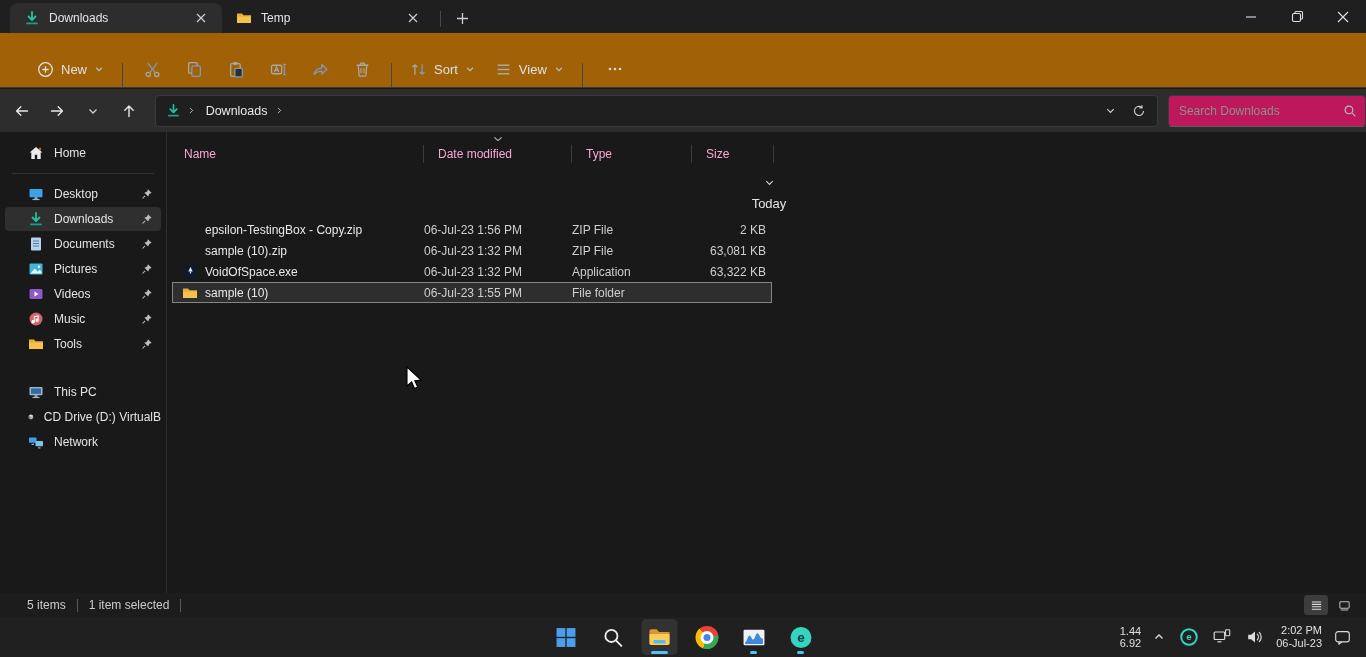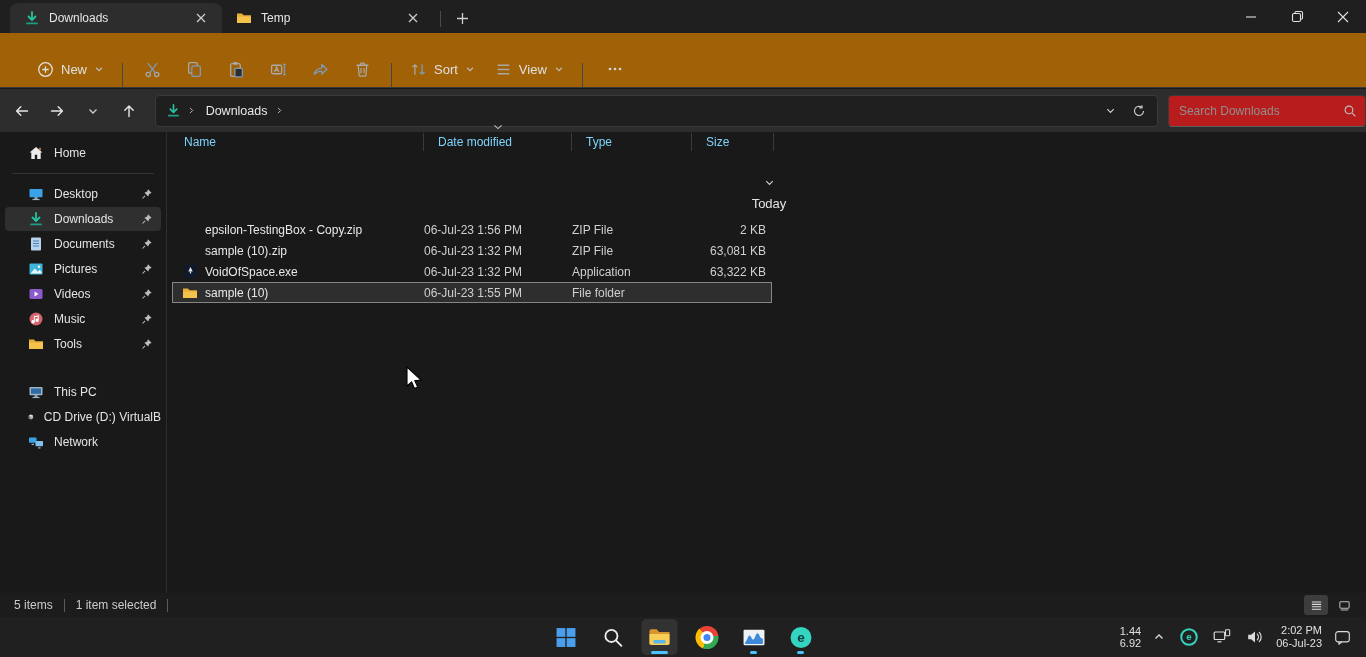--- a/index.html
+++ b/index.html
@@ -28,55 +28,55 @@
   .more-btn { width:40px; height:36px; display:flex; align-items:center; justify-content:center; border-radius:4px; margin-left:4px; }
 
   
   .addressrow { position:absolute; top:89px; left:0; right:0; height:43px; background:#2d2d2d; display:flex; align-items:center; }
   .nav-btn { width:32px; height:32px; display:flex; align-items:center; justify-content:center; border-radius:4px; margin-left:4px; }
   .nav-btn:first-child { margin-left:6px; }
   .addr-box { margin-left:10px; width:1014px; height:32px; background:#1f1f1f; border:1px solid #3a3a3a; border-radius:4px; display:flex; align-items:center; padding:0 4px 0 10px; }
   .crumb { display:flex; align-items:center; gap:8px; font-size:12.5px; color:#e8e8e8; padding:3px 4px; }
   .addr-right { margin-left:auto; display:flex; align-items:center; }
   .addr-mini-btn { width:28px; height:26px; display:flex; align-items:center; justify-content:center; border-radius:4px; }
-  .search-box { margin-left:10px; width:200px; height:32px; background:#b91c1c; border:1px solid #3a3a3a; border-bottom-color:#5c5c5c; border-radius:4px; display:flex; align-items:center; padding:0 8px 0 10px; }
+  .search-box { margin-left:10px; width:200px; height:32px; background:#be185d; border:1px solid #3a3a3a; border-bottom-color:#5c5c5c; border-radius:4px; display:flex; align-items:center; padding:0 8px 0 10px; }
   .search-box input { flex:1; background:transparent; border:none; outline:none; color:#dcdcdc; font-size:12px; font-family:"Liberation Sans",sans-serif; }
   .search-box input::placeholder { color:#8f8f8f; }
 
   
   .main { position:absolute; top:132px; left:0; right:0; bottom:64px; background:#191919; }
   .sidebar { position:absolute; left:0; top:0; bottom:0; width:167px; border-right:1px solid #2d2d2d; padding-top:8px; overflow:hidden; }
   .side-item { height:24px; margin:1px 5px; border-radius:4px; display:flex; align-items:center; gap:10px; padding-left:23px; font-size:12px; color:#e4e4e4; white-space:nowrap; }
   .side-item.selected { background:#2f2f2f; }
   .side-item .pin { margin-left:auto; margin-right:8px; flex:0 0 auto; }
   .side-sep { height:1px; background:#333; margin:8px 12px; }
   .side-gap { height:22px; }
 
   .content { position:absolute; left:168px; top:0; right:0; bottom:0; }
-  .cols { display:flex; align-items:flex-start; height:30px; margin-top:1px; font-size:12px; color:#7dd3fc; }
+  .cols { display:flex; align-items:flex-end; height:30px; margin-top:1px; font-size:12px; color:#f9a8d4; }
   .col { padding-left:14px; border-right:1px solid #3a3a3a; height:18px; line-height:18px; position:relative; }
   .col-name { width:256px; padding-left:16px; }
   .col-date { width:148px; }
   .col-type { width:120px; }
   .col-size { width:82px; }
   .sort-mark { position:absolute; top:-9px; left:50%; transform:translateX(-50%); }
   .group-row { display:flex; align-items:center; gap:8px; margin:14px 0 8px 4px; font-size:13px; color:#e4e4e4;flex-direction:column; }
   .rows { margin-left:4px; width:600px; }
   .file-row { display:flex; align-items:center; height:21px; font-size:12px; color:#d8d8d8; }
   .file-row.selected { background:#2e2e2e; outline:1px solid #858585; outline-offset:-1px; }
   .cell-name { width:252px; display:flex; align-items:center; gap:7px; padding-left:10px; color:#e8e8e8; overflow:hidden; white-space:nowrap; }
   .cell-date { width:148px; color:#cfcfcf; }
   .cell-type { width:120px; color:#cfcfcf; }
   .cell-size { width:74px; text-align:right; color:#cfcfcf; }
   .file-icon { width:16px; height:16px; flex:0 0 auto; display:flex; align-items:center; justify-content:center; }
   .zip-badge { width:15px; height:13px; background:#060608; border:1px solid #bfbfbf; border-radius:2px; color:#fff; font-size:8px; font-weight:bold; display:flex; align-items:center; justify-content:center; letter-spacing:-0.5px;margin-top:30px; }
   .exe-badge { width:13px; height:13px; background:#10182b; border-radius:2px; display:flex; align-items:flex-start; justify-content:center; padding-top:2px; }
 
   
-  .statusbar { position:absolute; left:0; right:0; bottom:40px; height:24px; background:#1c1c1c; display:flex; align-items:center; padding-left:14px; font-size:12px; color:#cccccc; }
+  .statusbar { position:absolute; left:0; right:0; bottom:40px; height:24px; background:#1c1c1c; display:flex; align-items:center; padding-left:27px; font-size:12px; color:#cccccc; }
   .sb-div { width:1px; height:13px; background:#5a5a5a; margin:0 11px; }
   .view-toggles { margin-left:auto; display:flex; gap:4px; margin-right:10px; }
   .vt-btn { width:24px; height:20px; display:flex; align-items:center; justify-content:center; border-radius:3px; }
   .vt-btn.active { background:#3d3d3d; }
 
   
   .taskbar { position:absolute; left:0; right:0; bottom:0; height:40px; background:#202020; }
   .tk-center { position:absolute; left:50%; top:0; transform:translateX(-50%); height:40px; display:flex; align-items:center; gap:11px; }
   .tk-btn { width:36px; height:36px; border-radius:5px; display:flex; align-items:center; justify-content:center; position:relative; }
   .tk-btn.active { background:#323232; }

